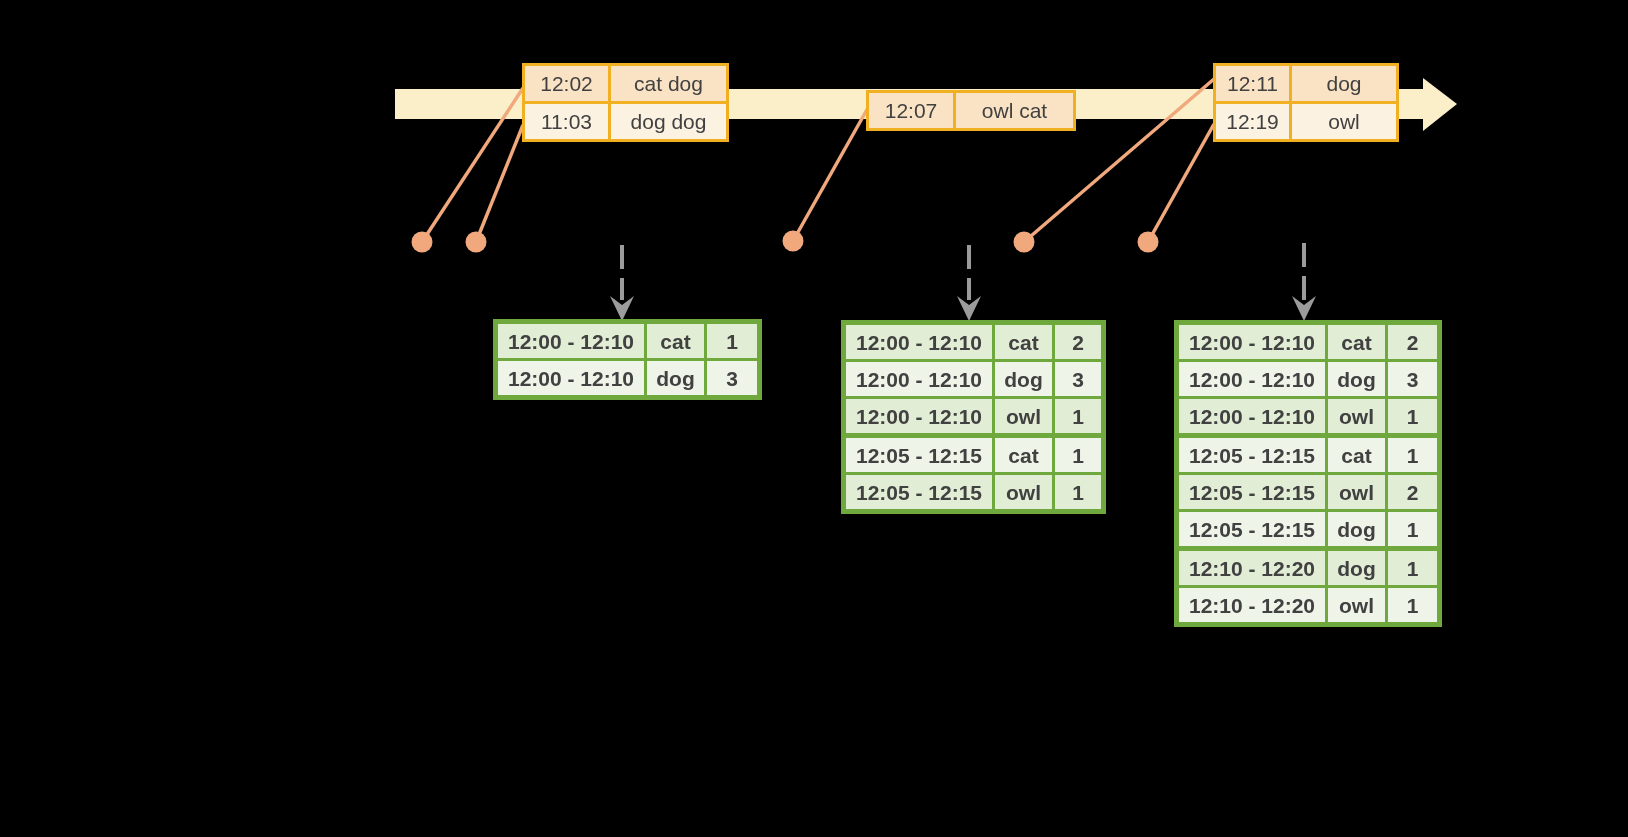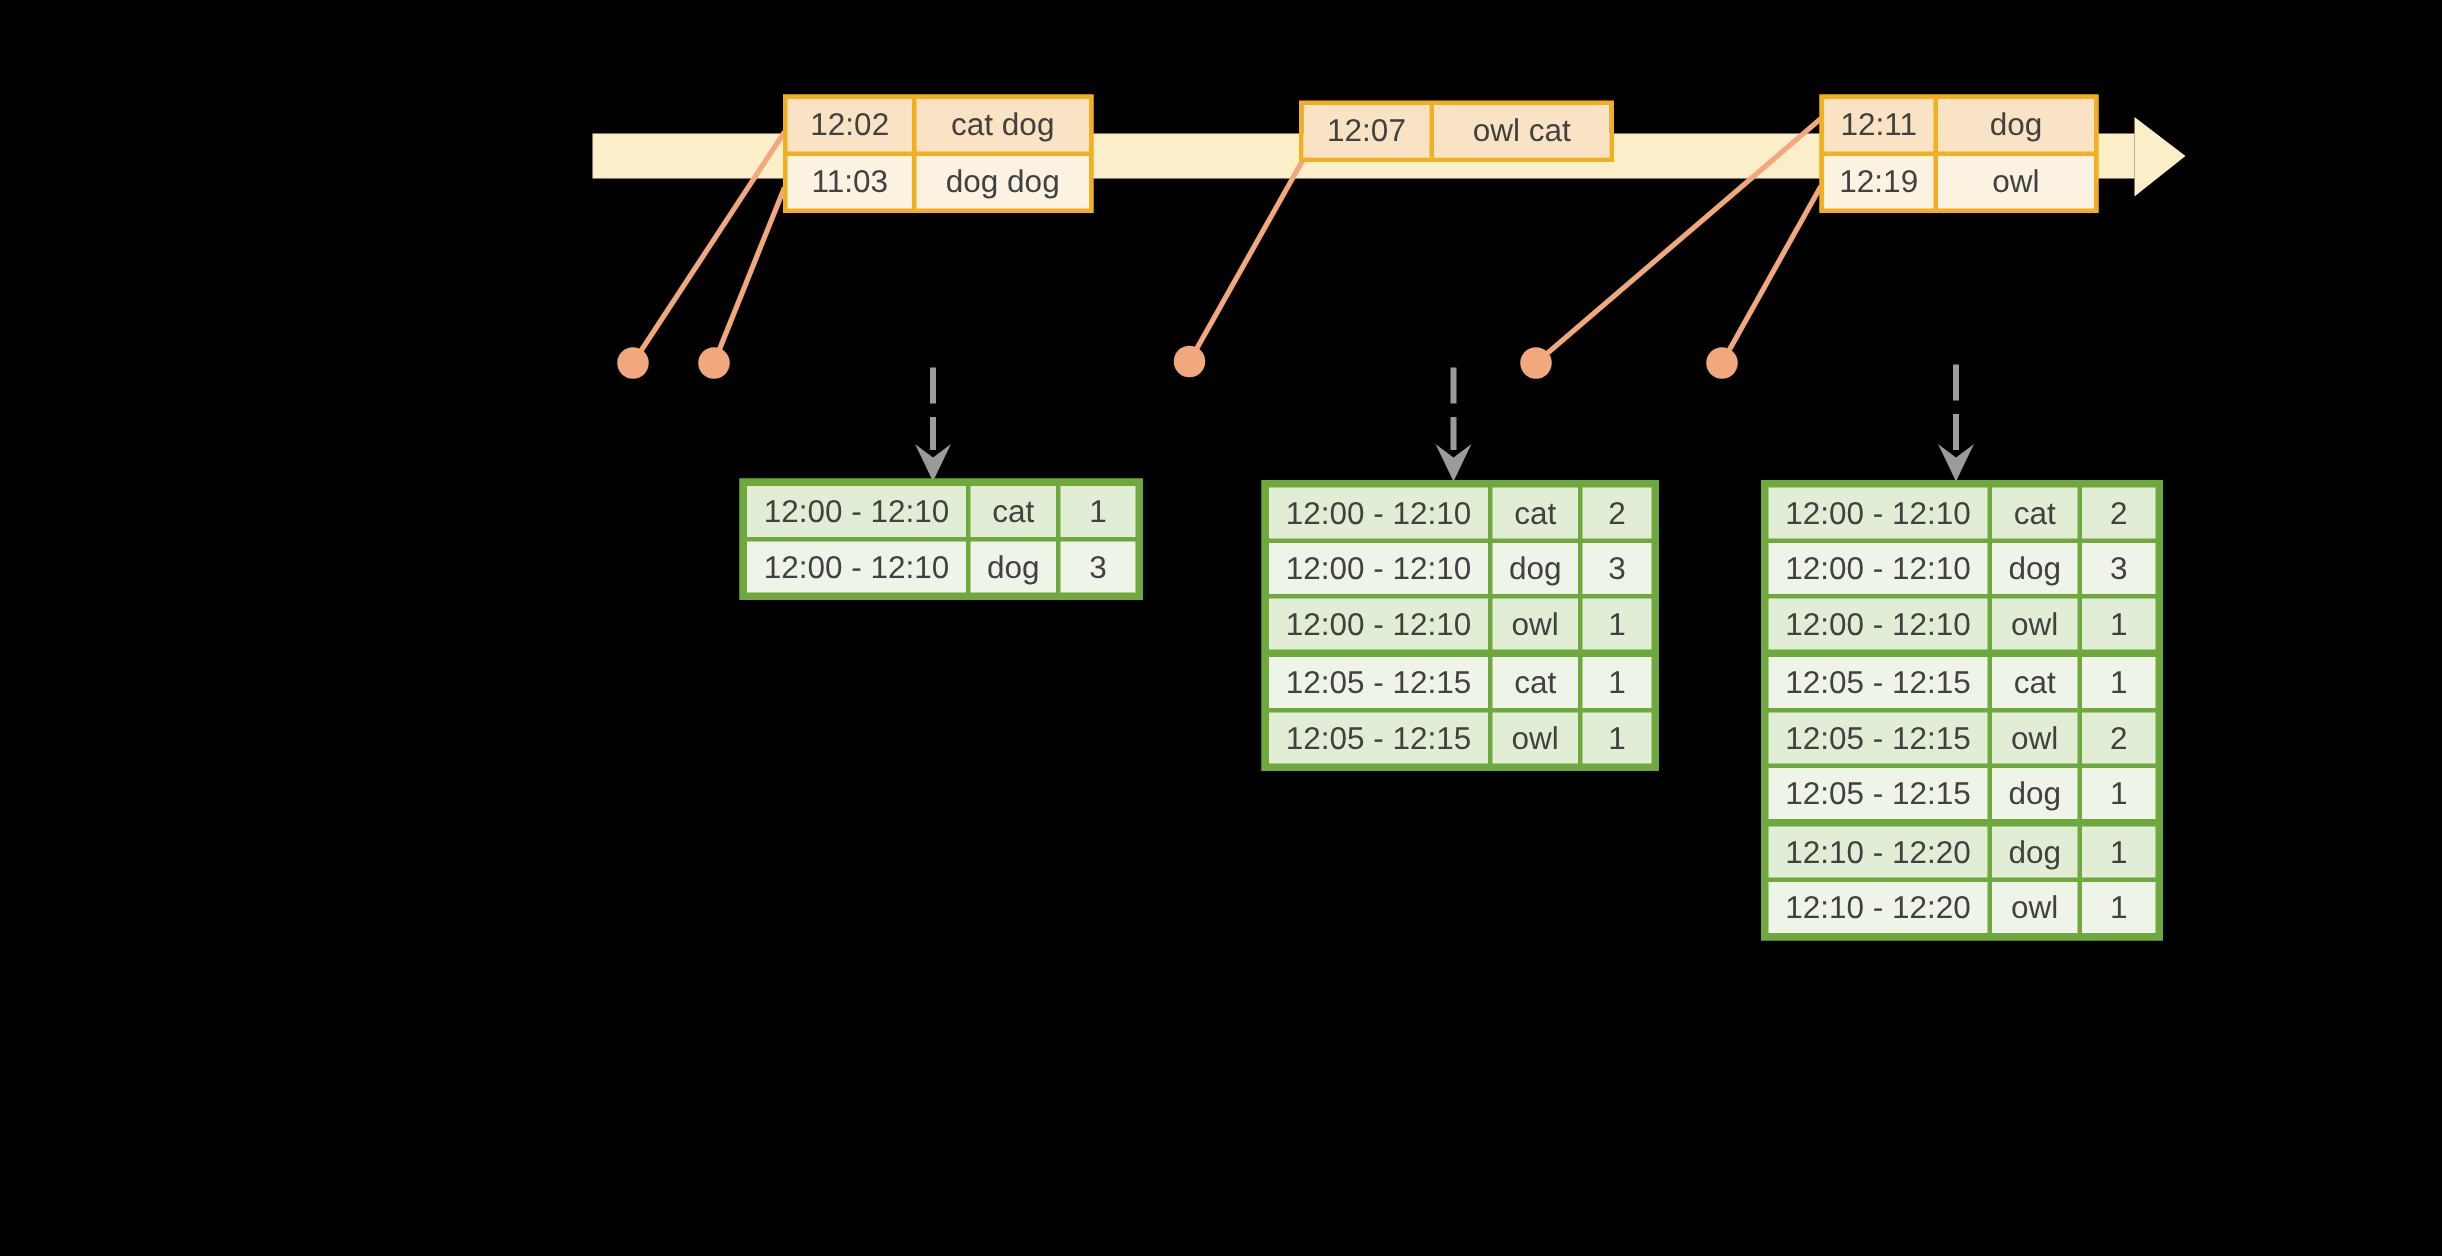--- a/index.html
+++ b/index.html
@@ -59,21 +59,21 @@
   .rt-row{
     display:grid;grid-template-columns:146px 57px 1fr;column-gap:3px;
     background:var(--table-border);
     height:34px;
   }
   .rt-row + .rt-row{margin-top:3px;}
   .rt-row.group-start{margin-top:5px;}
   .rt-row > div{
     background:var(--table-fill-a);
     display:flex;align-items:center;justify-content:center;
-    font-size:21px;line-height:1;color:var(--text);
+    font-size:21px;line-height:1;color:var(--text);font-weight:bold;
   }
   .rt-row.alt > div{background:var(--table-fill-b);}
 </style>
 </head>
 <body>
 
 <div class="canvas">
 
   <svg class="layer" width="1628" height="837" viewBox="0 0 1628 837">
 
@@ -109,21 +109,21 @@
         <div>cat dog</div>
       </div>
 
       <div class="ev-row alt">
         <div>11:03</div>
         <div>dog dog</div>
       </div>
 
   </div>
 
-  <div class="event-box" style="left:866px;top:67px;width:204px;--tc:84px">
+  <div class="event-box" style="left:866px;top:90px;width:204px;--tc:84px">
 
       <div class="ev-row">
         <div>12:07</div>
         <div>owl cat</div>
       </div>
 
   </div>
 
   <div class="event-box" style="left:1213px;top:63px;width:180px;--tc:73px">
 

